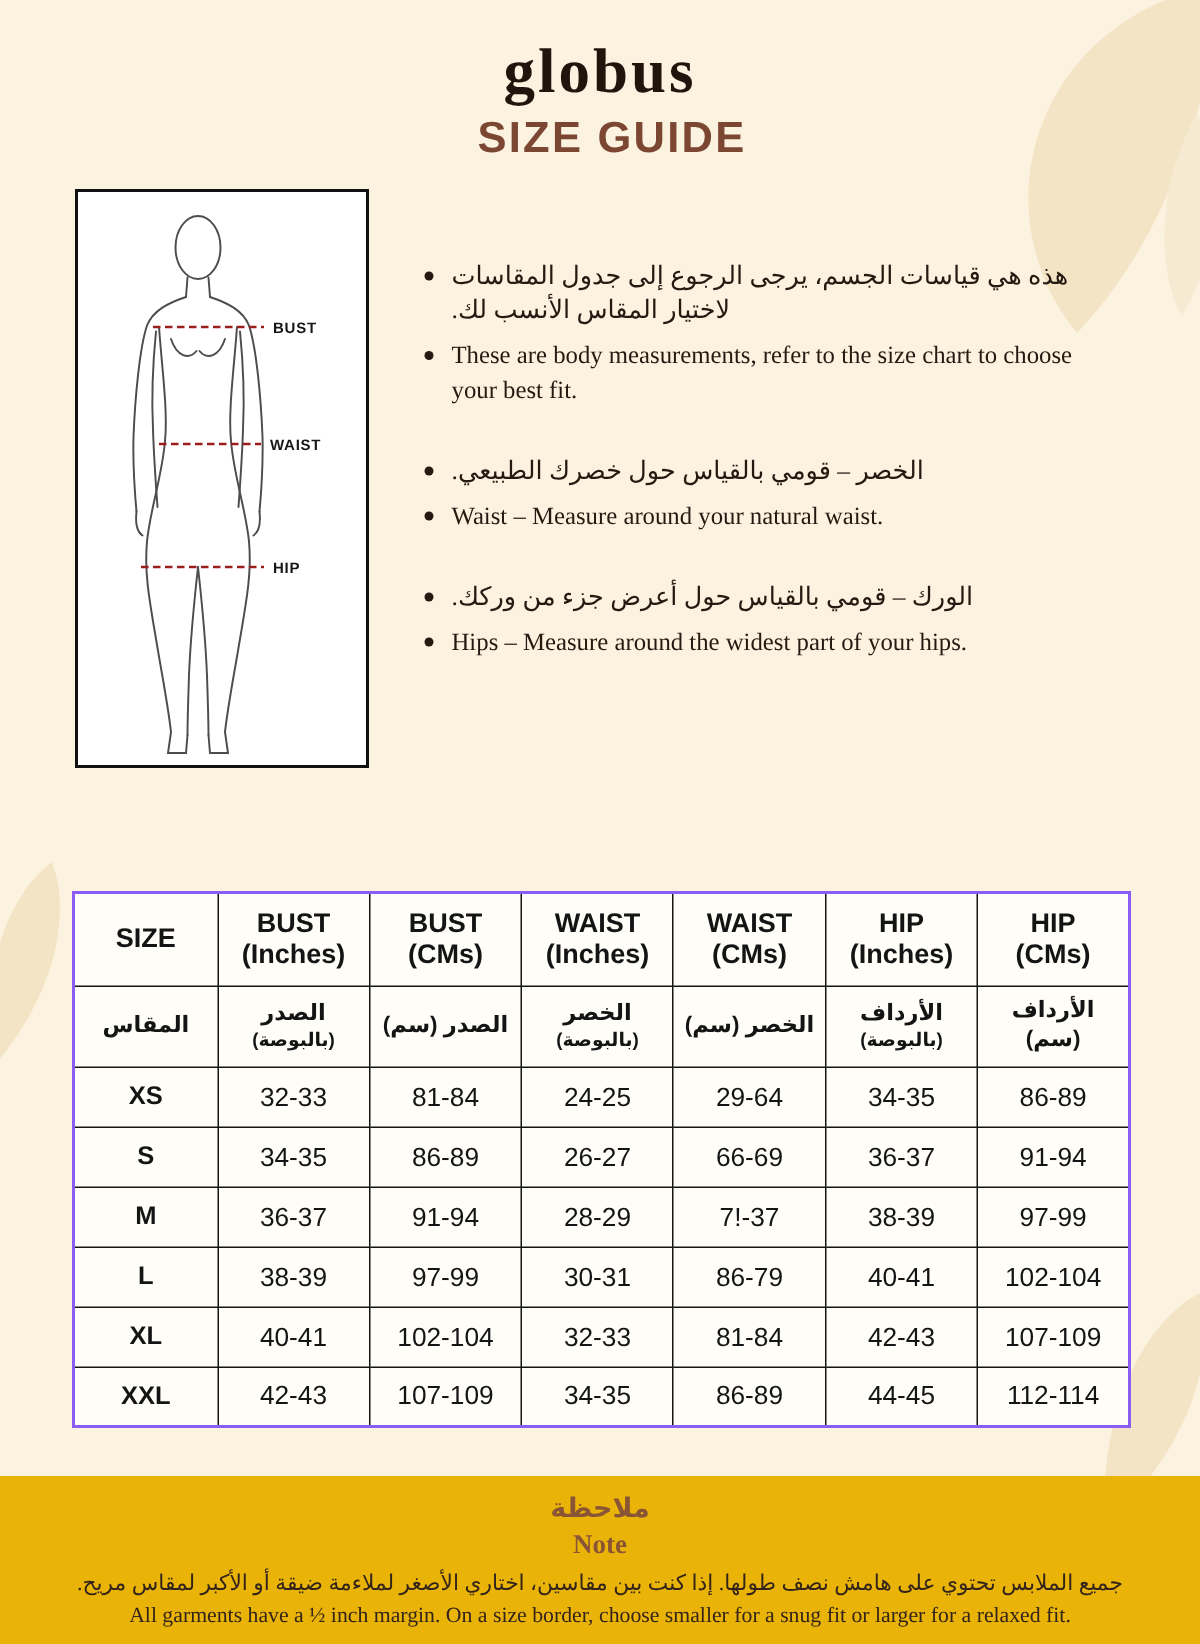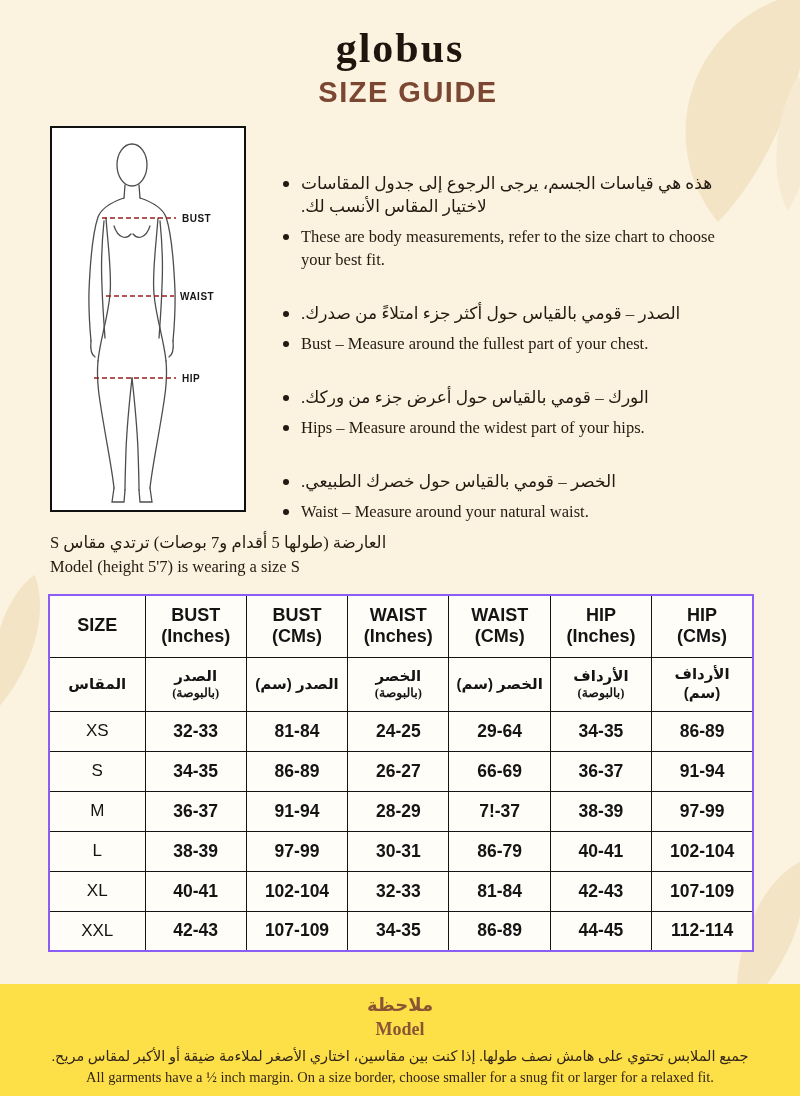--- a/index.html
+++ b/index.html
@@ -50,28 +50,28 @@
     border:2px solid #8b5cf6;
   }
   .size-table col.c-size { width:96px; }
   .size-table th, .size-table td {
     border:1px solid #141414; text-align:center; vertical-align:middle;
     color:#141414; padding:2px;
   }
   .h-en th { height:62px; font-size:18px; font-weight:700; line-height:1.2; }
   .h-ar th { height:54px; font-weight:700; direction:rtl; }
   .arh-label { font-size:15px; line-height:1.25; }
-  .arh-unit  { font-size:12.5px; line-height:1.2;font-family:Liberation Serif, serif; }
+  .arh-unit  { font-size:12.5px; line-height:1.2; }
   tbody tr { height:40px; }
-  tbody th { font-size:17px; font-weight:400; }
-  tbody td { font-size:17.5px; font-weight:700; }
+  tbody th { font-size:17px; font-weight:700; }
+  tbody td { font-size:17.5px; font-weight:400; }
 
   .note-section {
     position:absolute; left:0; top:984px; width:800px; height:112px;
-    background:#fde047; text-align:center; padding-top:9px;
+    background:#eab308; text-align:center; padding-top:9px;
   }
   .note-title { font-size:18px; font-weight:700; color:#8a5535; line-height:24px; }
   .note-title.ar { direction:rtl; unicode-bidi:isolate; }
   .note-body { font-size:14.5px; color:#33241a; line-height:21px; }
   .note-body.ar { direction:rtl; unicode-bidi:isolate; margin-top:5px; }
 </style>
 </head>
 <body>
 
 <div class="page">
@@ -131,53 +131,39 @@
         <div class="txt ar">هذه هي قياسات الجسم، يرجى الرجوع إلى جدول المقاسات لاختيار المقاس الأنسب لك.</div>
         </div>
       <div class="item">
           <span class="dot"></span>
         <div class="txt en">These are body measurements, refer to the size chart to choose your best fit.</div>
         </div>
     </div>
     <div class="group">
       <div class="item">
           <span class="dot"></span>
-        <div class="txt ar">الصدر – قومي بالقياس حول أكثر جزء امتلاءً من صدرك.</div>
-        </div>
-      <div class="item">
-          <span class="dot"></span>
-        <div class="txt en">Bust – Measure around the fullest part of your chest.</div>
+        <div class="txt ar">الخصر – قومي بالقياس حول خصرك الطبيعي.</div>
+        </div>
+      <div class="item">
+          <span class="dot"></span>
+        <div class="txt en">Waist – Measure around your natural waist.</div>
         </div>
     </div>
     <div class="group">
       <div class="item">
           <span class="dot"></span>
         <div class="txt ar">الورك – قومي بالقياس حول أعرض جزء من وركك.</div>
         </div>
       <div class="item">
           <span class="dot"></span>
         <div class="txt en">Hips – Measure around the widest part of your hips.</div>
         </div>
     </div>
-    <div class="group">
-      <div class="item">
-          <span class="dot"></span>
-        <div class="txt ar">الخصر – قومي بالقياس حول خصرك الطبيعي.</div>
-        </div>
-      <div class="item">
-          <span class="dot"></span>
-        <div class="txt en">Waist – Measure around your natural waist.</div>
-        </div>
-    </div>
   </div>
 
-  <div class="model-note">
-    <div class="ar">العارضة (طولها 5 أقدام و7 بوصات) ترتدي مقاس S</div>
-    <div class="en">Model (height 5'7) is wearing a size S</div>
-  </div>
 
   <table class="size-table">
     <colgroup>
         <col class="c-size">
         <col>
         <col>
         <col>
         <col>
         <col>
         <col>
@@ -297,18 +283,18 @@
         <td>34-35</td>
         <td>86-89</td>
         <td>44-45</td>
         <td>112-114</td>
       </tr>
     </tbody>
   </table>
 
   <div class="note-section">
     <div class="note-title ar">ملاحظة</div>
-    <div class="note-title">Model</div>
+    <div class="note-title">Note</div>
     <div class="note-body ar">جميع الملابس تحتوي على هامش نصف طولها. إذا كنت بين مقاسين، اختاري الأصغر لملاءمة ضيقة أو الأكبر لمقاس مريح.</div>
     <div class="note-body">All garments have a ½ inch margin. On a size border, choose smaller for a snug fit or larger for a relaxed fit.</div>
   </div>
 
 </div>
 
 </body></html>

